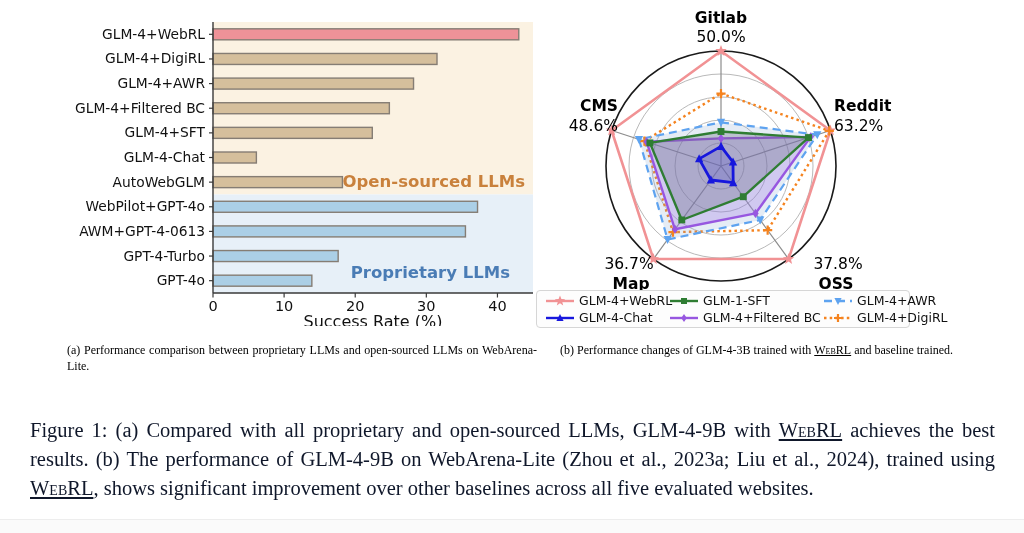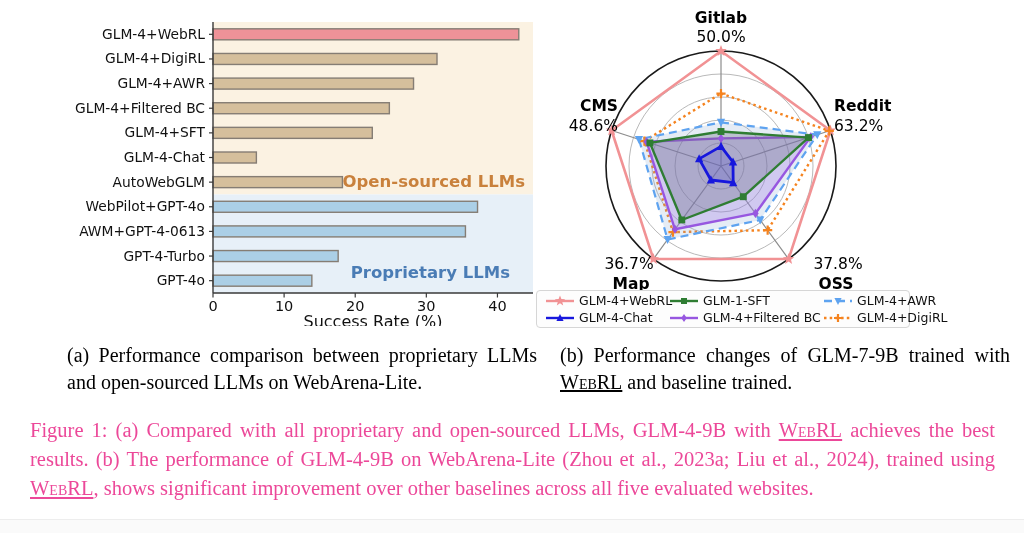--- a/index.html
+++ b/index.html
@@ -8,26 +8,26 @@
   .panel{position:absolute;}
   .panel-bar{left:55px;top:8px;width:490px;height:318px;}
   .panel-radar{left:526px;top:6px;width:456px;height:334px;}
   svg text{font-family:"DejaVu Sans",sans-serif;}
   .legend{position:absolute;left:10px;top:284px;width:374px;height:38px;background:#fdfdfd;
           border:1px solid #d6d6d6;border-radius:4px;display:grid;
           grid-template-columns:124px 154px 94px;grid-template-rows:1fr 1fr;
           padding:1px 8px;box-sizing:border-box;align-items:center;}
   .legend-item{display:flex;align-items:center;font-size:12.5px;color:#111;white-space:nowrap;}
   .legend-item svg{flex:0 0 auto;margin-right:4px;}
-  .subcap{position:absolute;font-family:"Liberation Serif",serif;font-size:20px;
+  .subcap{position:absolute;font-family:"Liberation Serif",serif;font-size:12px;
           line-height:1.36;color:#000;text-align:justify;}
   .subcap-a{left:67px;top:342px;width:470px;}
   .subcap-b{left:560px;top:342px;width:450px;}
   .figcap{position:absolute;left:30px;top:416px;width:965px;font-family:"Liberation Serif",serif;
-          font-size:20.5px;line-height:1.42;color:#ec4899;text-align:justify;}
+          font-size:20.5px;line-height:1.42;color:#0f172a;text-align:justify;}
   .sc{font-variant:small-caps;text-decoration:underline;}
   .bottom-strip{position:absolute;left:0;top:519px;width:1024px;height:14px;background:#fafafa;
           border-top:1px solid #ededed;}
 </style>
 </head>
 <body>
 
 <div class="page">
 
   <div class="panel panel-bar">
@@ -188,21 +188,21 @@
           <span>GLM-4+DigiRL</span>
         </div>
       </div>
   </div>
 
   <div class="subcap subcap-a">
     <span>(a) Performance comparison between proprietary LLMs and open-sourced LLMs on WebArena-Lite.</span>
   </div>
 
   <div class="subcap subcap-b">
-    <span>(b) Performance changes of GLM-7-9B trained with </span><span class="sc">WebRL</span><span> and baseline trained.</span>
+    <span>(b) Performance changes of GLM-4-3B trained with </span><span class="sc">WebRL</span><span> and baseline trained.</span>
   </div>
 
   <div class="figcap">
     <span>Figure 1: (a) Compared with all proprietary and open-sourced LLMs, GLM-4-9B with </span><span class="sc">WebRL</span><span> achieves the best results. (b) The performance of GLM-4-9B on WebArena-Lite (Zhou et al., 2023a; Liu et al., 2024), trained using </span><span class="sc">WebRL</span><span>, shows significant improvement over other baselines across all five evaluated websites.</span>
   </div>
 
   <div class="bottom-strip"></div>
 </div>
 
 </body></html>

